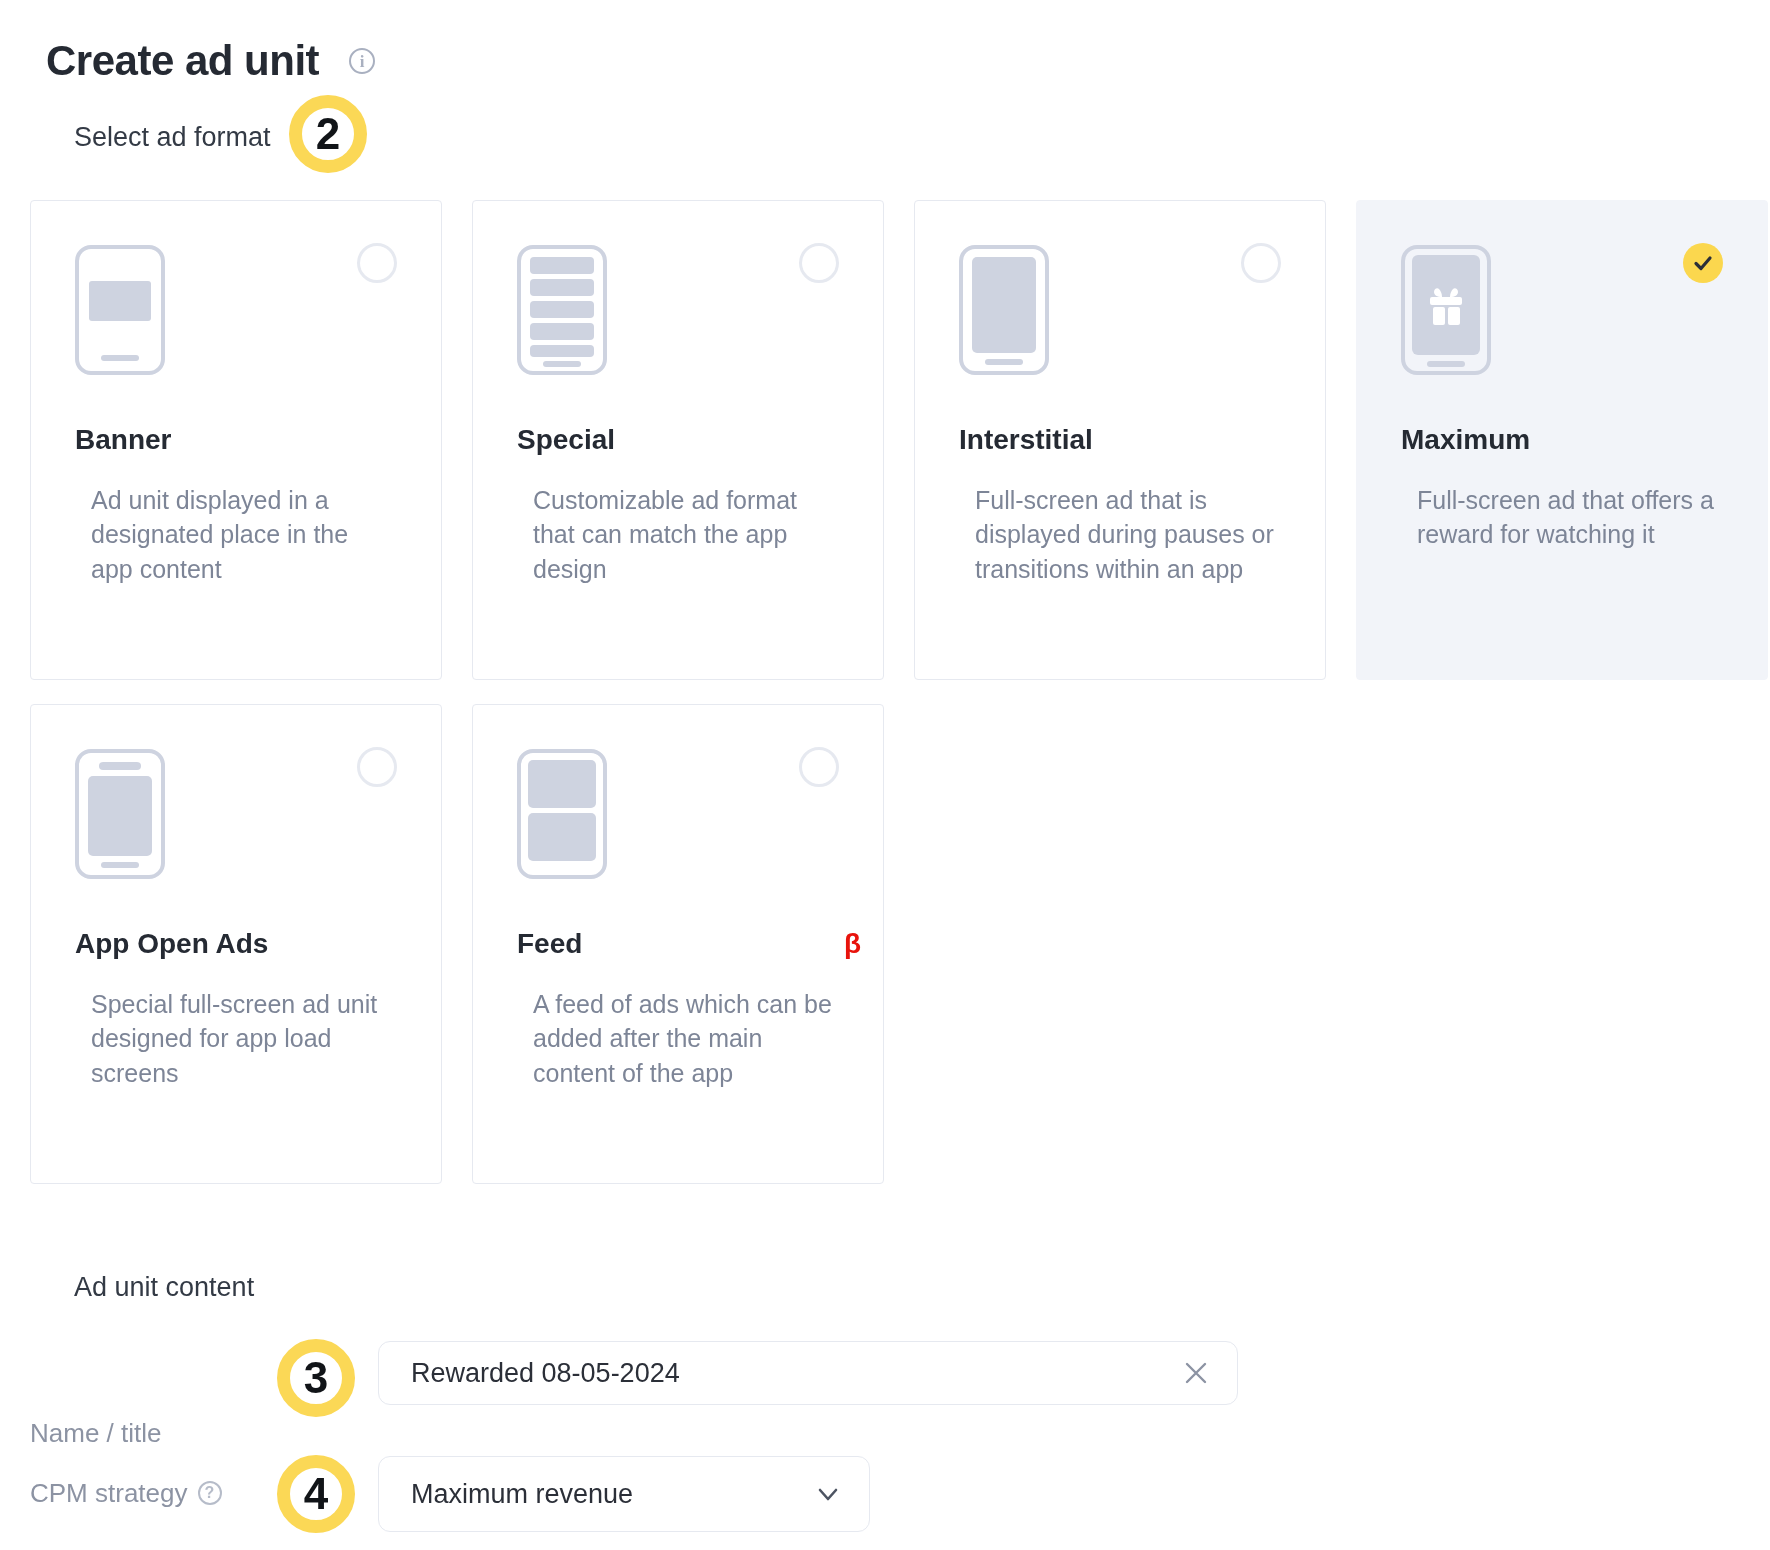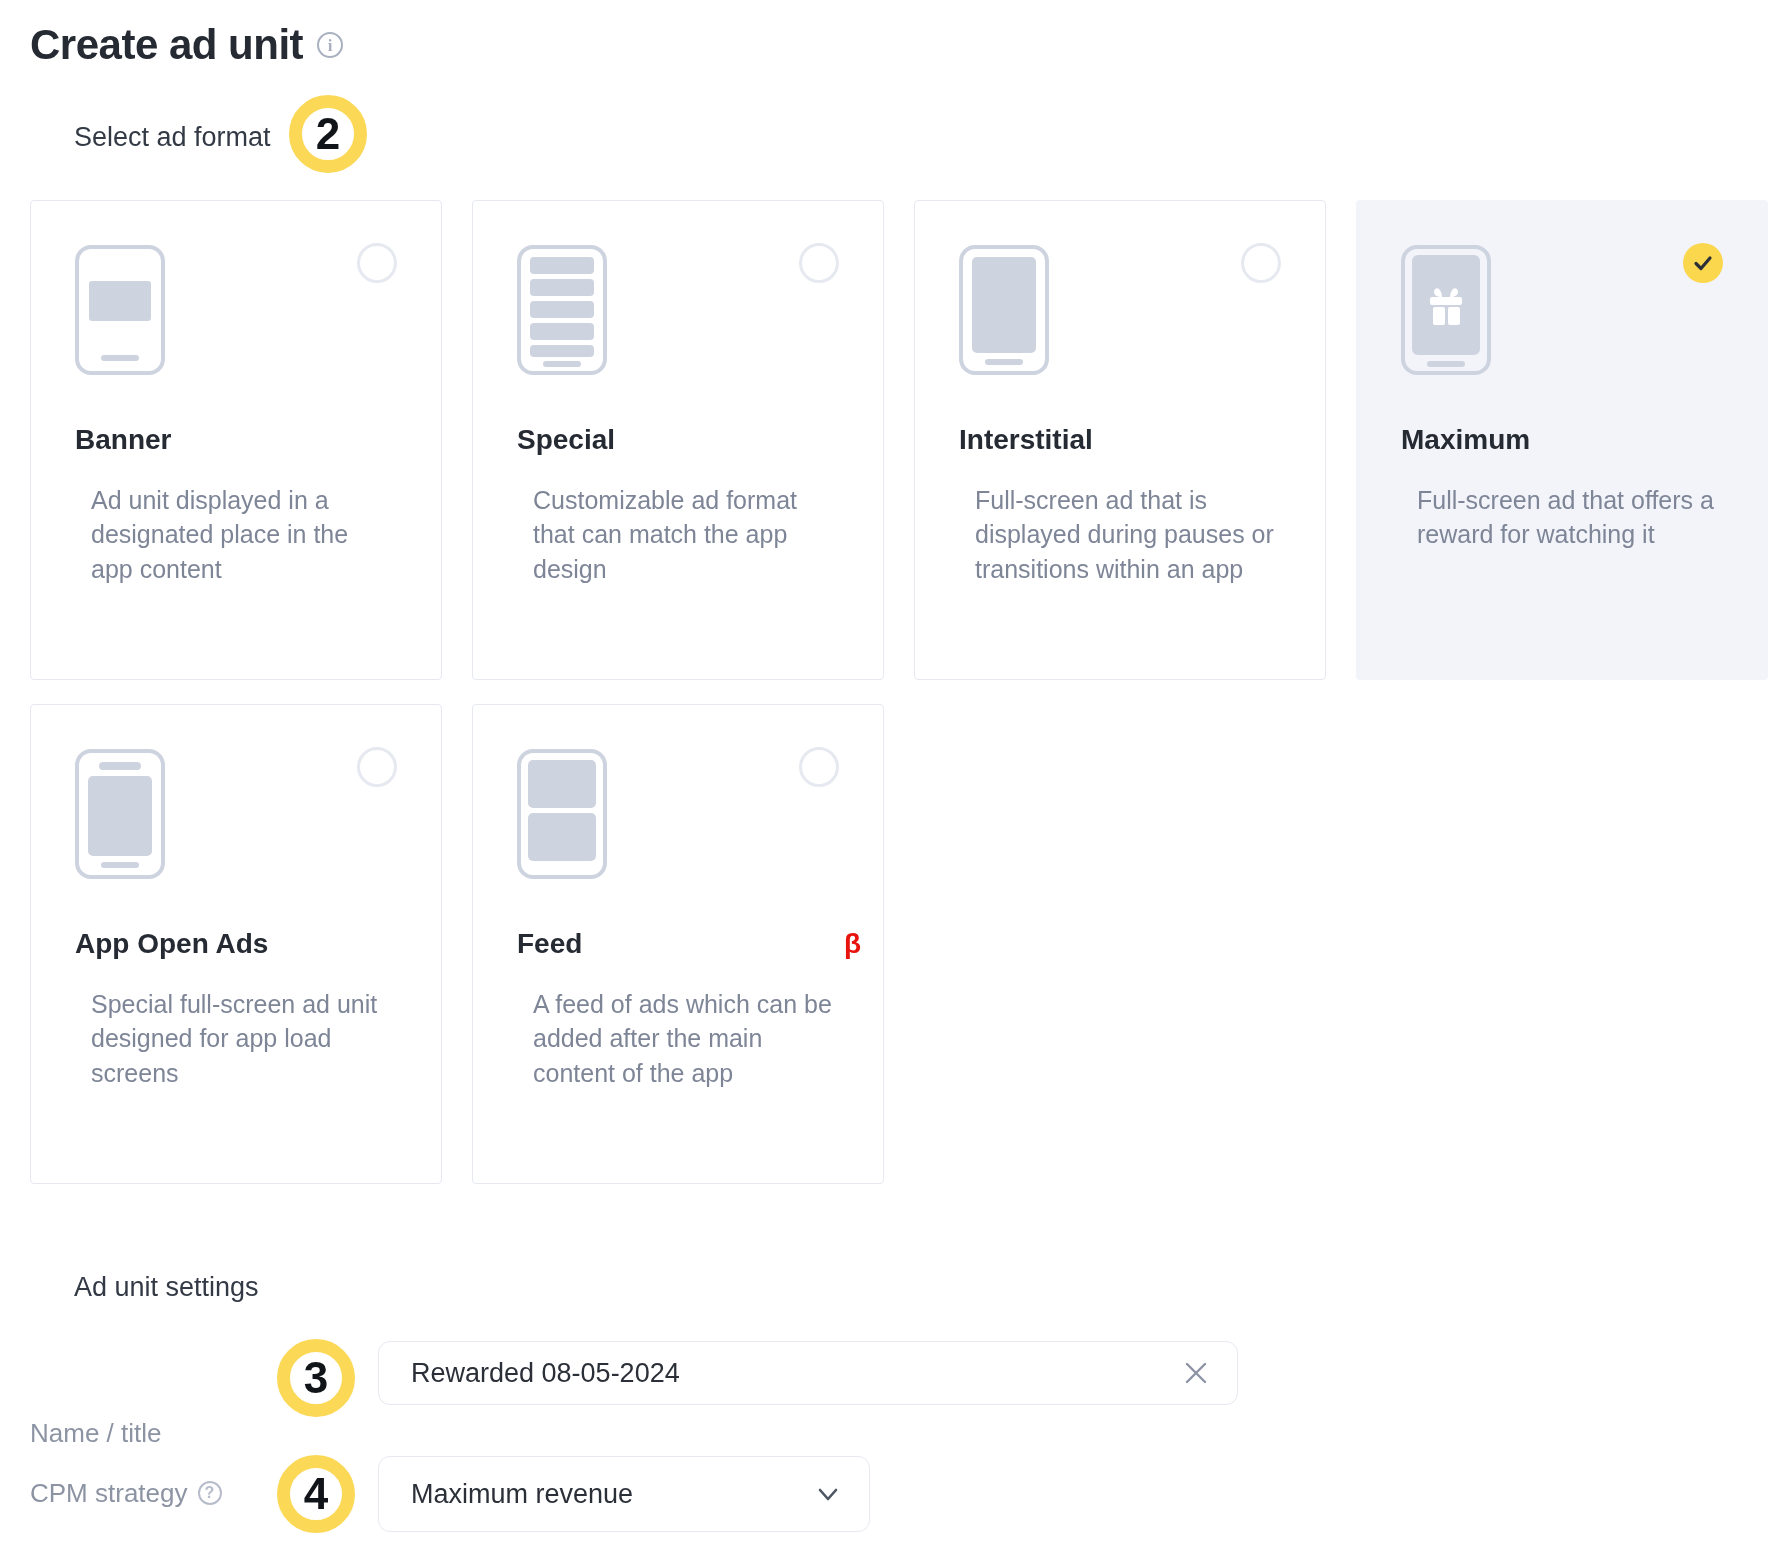--- a/index.html
+++ b/index.html
@@ -33,21 +33,21 @@
     display: flex;
     align-items: center;
     gap: 14px;
   }
   .page-title {
     font-size: 42px;
     font-weight: 700;
     letter-spacing: -0.5px;
     color: #252a33;
     line-height: 1.1;
-    margin: 0;
+    margin: 16px;
     white-space: nowrap;
   }
   .info-icon {
     width: 26px;
     height: 26px;
     border: 2px solid #a9b0c0;
     border-radius: 50%;
     display: inline-flex;
     align-items: center;
     justify-content: center;
@@ -387,21 +387,21 @@
       </div>
       <div class="card-title-row">
         <h3 class="card-title">Feed</h3>
         <span class="beta-badge">β</span>
       </div>
       <p class="card-desc">A feed of ads which can be added after the main content of the app</p>
     </div>
 
   </div>
 
-  <div class="section-label" id="ad-unit-settings-label">Ad unit settings</div>
+  <div class="section-label" id="ad-unit-settings-label">Ad unit content</div>
 
   <div class="field-row" id="name-row">
     <span class="field-label">Name / title</span>
   </div>
 
   <div class="text-input">
     <span class="value" placeholder="Name / title">Rewarded 08-05-2024</span>
     <span class="clear-icon">
       <svg viewBox="0 0 34 34" width="34" height="34" fill="none">
         <path d="M8 8 L26 26 M26 8 L8 26" stroke="currentColor" stroke-width="2.4" stroke-linecap="round"></path>

